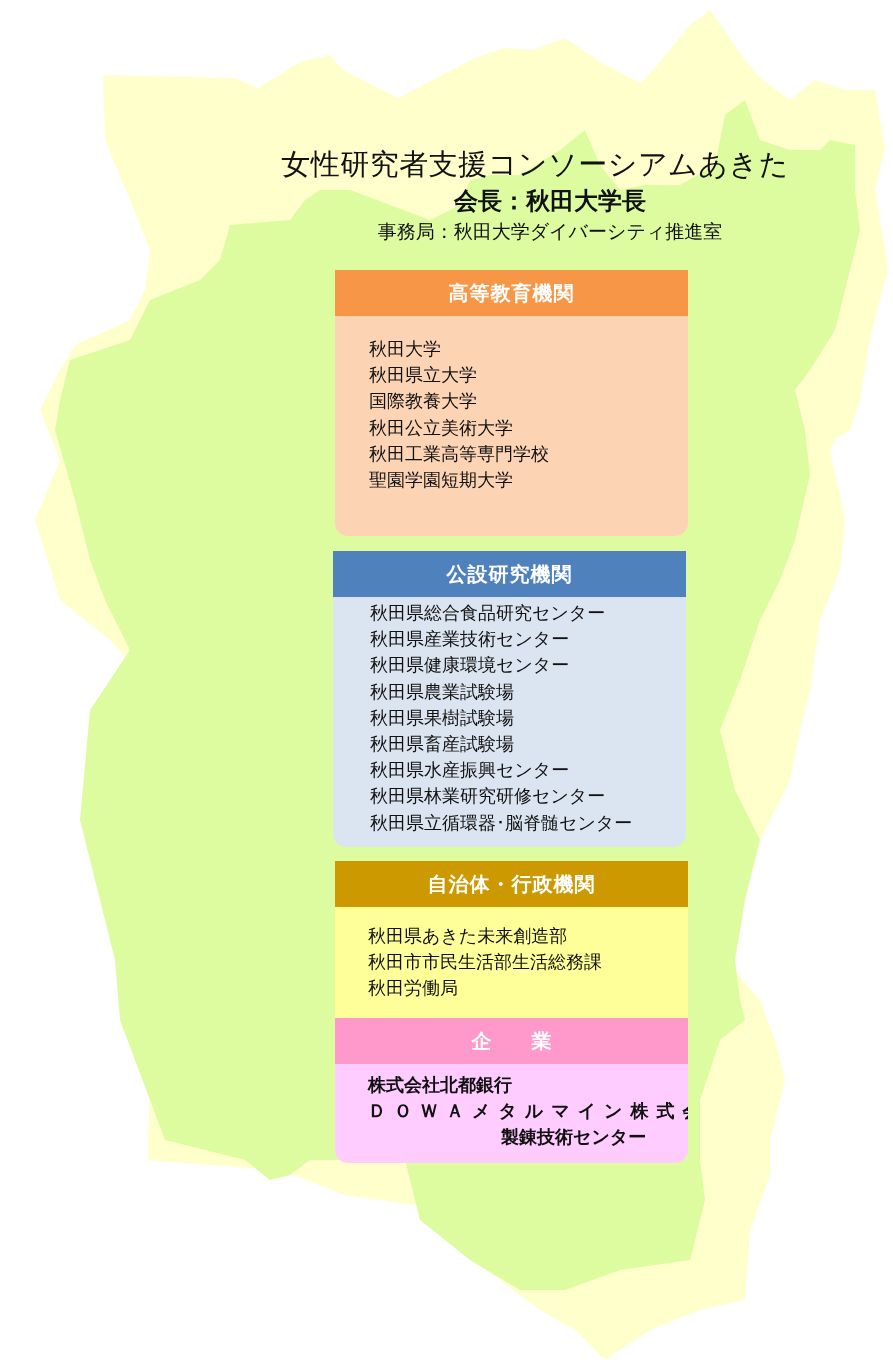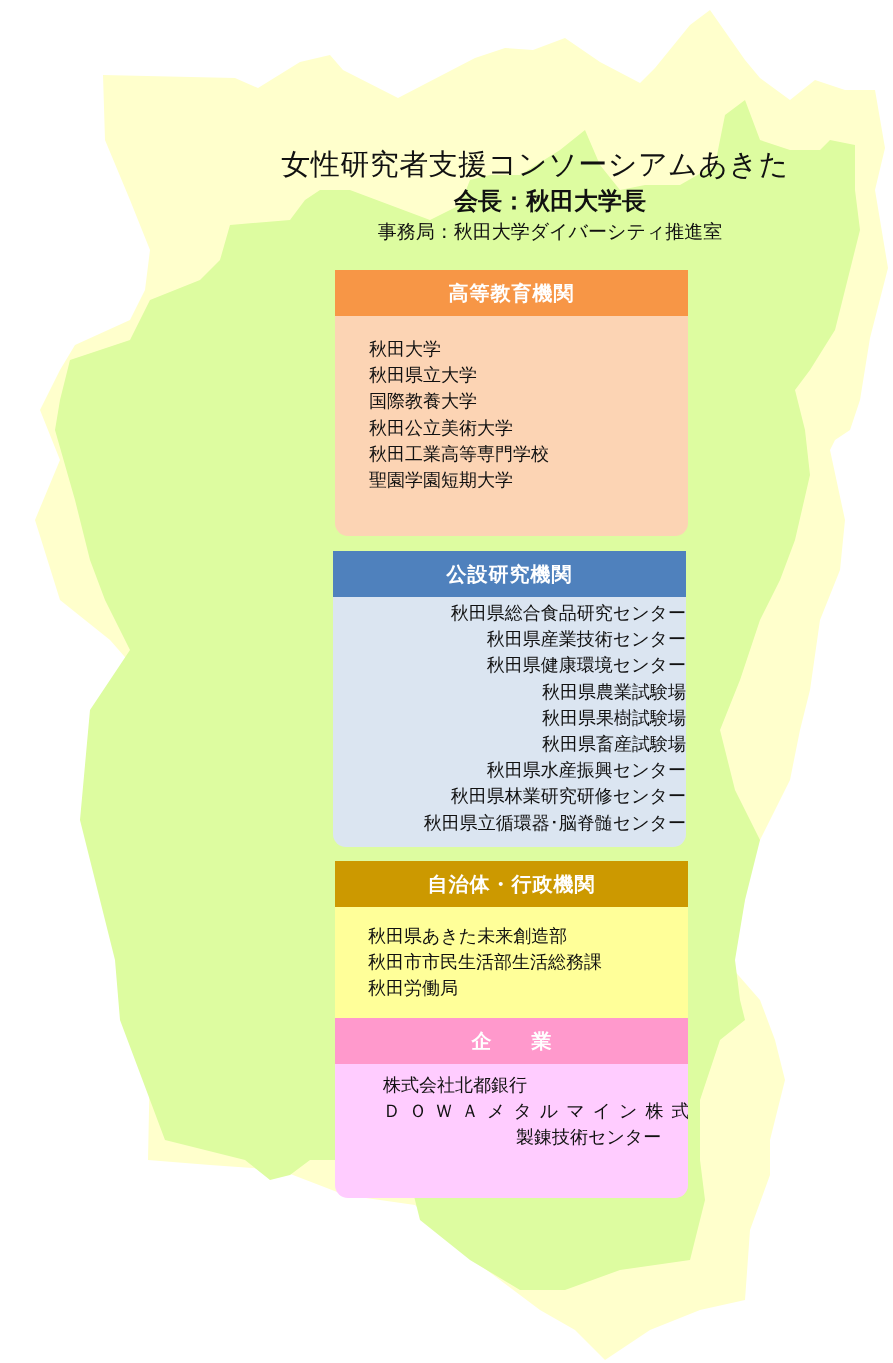--- a/index.html
+++ b/index.html
@@ -13,27 +13,27 @@
   .box { position: absolute; width: 353px; border-radius: 0 0 13px 13px; overflow: hidden; }
   .box-header { height: 46px; line-height: 46px; text-align: center; color: #ffffff;
                 font-size: 20px; font-weight: bold; letter-spacing: 1px; }
   .box-body { padding: 0 0 0 34px; }
   .box-item { font-size: 18px; line-height: 26.2px; white-space: nowrap; }
   .box-1 { left: 335px; top: 270px; height: 266px; background: #fcd4b4; }
   .box-1 .box-header { background: #f79646; }
   .box-1 .box-body { padding-top: 20px; }
   .box-2 { left: 333px; top: 551px; height: 296px; background: #dbe5f1; }
   .box-2 .box-header { background: #4f81bd; }
-  .box-2 .box-body { padding-top: 3px; padding-left: 37px; text-align: right; }
+  .box-2 .box-body { padding-top: 3px; padding-left: 37px; }
   .box-3 { left: 335px; top: 861px; height: 177px; background: #ffff99; }
   .box-3 .box-header { background: #cc9900; }
   .box-3 .box-body { padding-top: 4px; padding-left: 33px; margin-top: 12px; }
-  .box-4 { left: 335px; top: 1018px; height: 180px; background: #ffccff; }
+  .box-4 { left: 335px; top: 1018px; height: 145px; background: #ffccff; }
   .box-4 .box-header { background: #ff99cc; letter-spacing: 40px; padding-left: 40px; box-sizing: border-box; }
-  .box-4 .box-body { padding-top: 8px; padding-left: 48px; }
+  .box-4 .box-body { padding-top: 8px; padding-left: 33px; font-weight: bold; }
   .box-4 .box-item.indent { padding-left: 133px; }
   .wide { letter-spacing: 8px; }
 </style>
 </head>
 <body>
 
 <svg class="map" viewBox="0 0 893 1363" xmlns="http://www.w3.org/2000/svg">
   <polygon fill="#ffffcc" points="
     103,75 235,78 258,88 300,62 330,55 343,70 398,98 475,58 505,48 533,50 565,38 600,62 640,83 655,68 690,25 710,10 745,60 760,78 790,100 815,80 845,90 875,90 885,148 875,190 888,268 870,338 860,400 850,430 835,440 830,450 845,520 840,570 820,620 810,690 800,730 790,780 760,840 745,860 745,900 725,960 760,1000 775,1040 785,1080 770,1140 770,1175 750,1230 745,1300 700,1310 650,1330 605,1360 575,1330 540,1310 500,1280 460,1250 415,1205 345,1195 280,1170 210,1165 148,1160 150,1060 165,960 185,920 185,900 210,860 220,800 230,760 215,720 175,700 145,680 110,640 60,600 35,520 60,460 40,410 60,370 75,345 130,320 145,290 150,250 130,200 105,140"></polygon>
   <polygon fill="#ddfca0" points="

